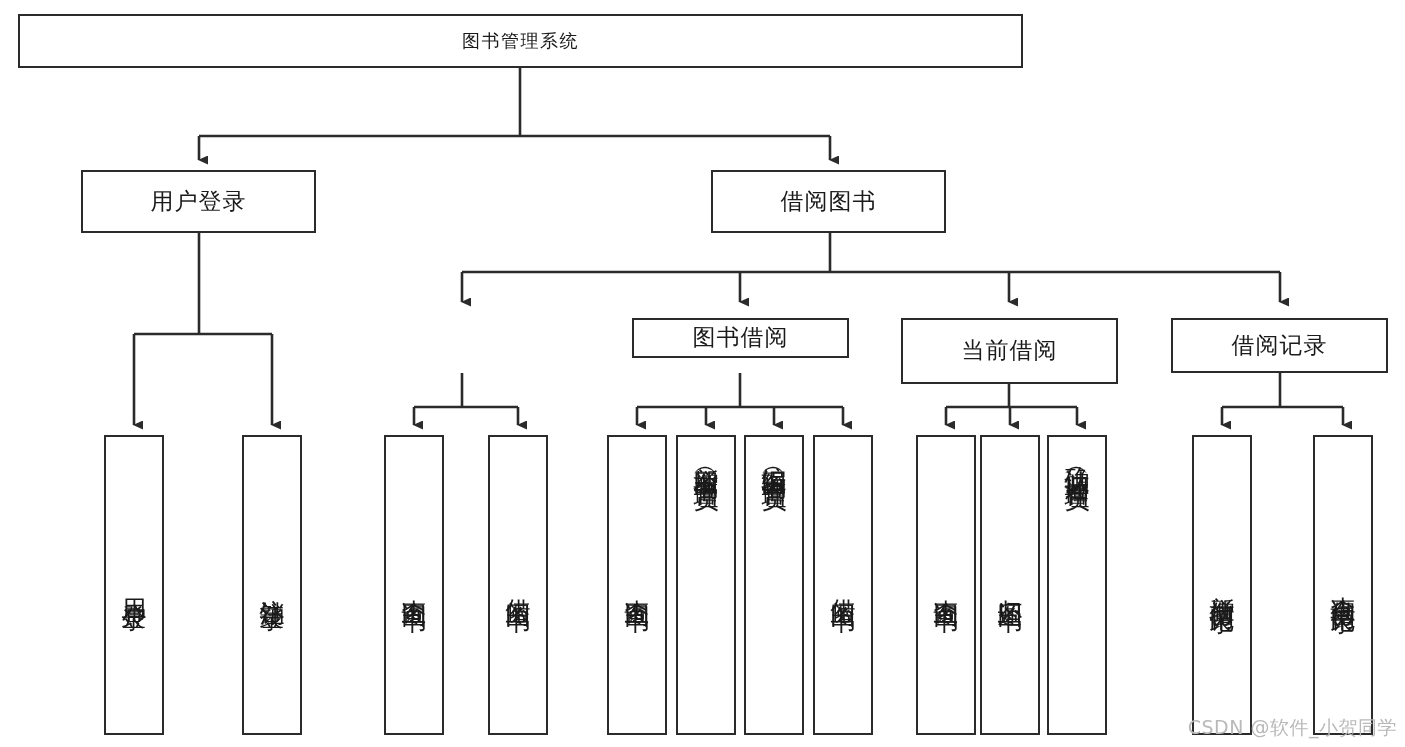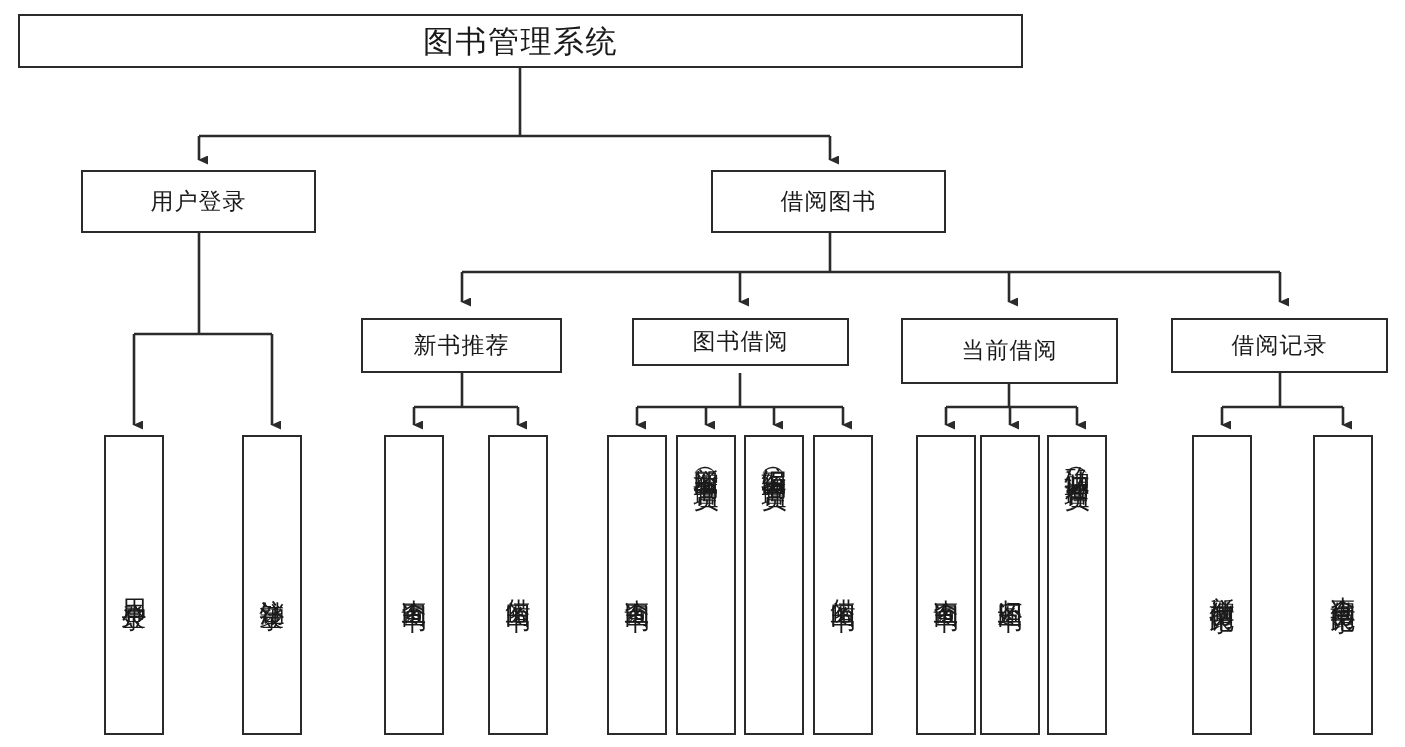--- a/index.html
+++ b/index.html
@@ -41,21 +41,21 @@
     text-align: center;
     line-height: 1.18;
     white-space: pre-line;
   }
   
   .node.h .label {
     font-size: 23px;
     letter-spacing: 1px;
   }
   .node.root .label {
-    font-size: 31px;
+    font-size: 18px;
     letter-spacing: 1.5px;
   }
   
   .node.v {
     align-items: flex-start;
     justify-content: center;
     padding-top: 10px;
   }
   .node.v .label {
     writing-mode: vertical-rl;
@@ -140,24 +140,21 @@
     <span class="label">图书管理系统</span>
   </div>
 
   <div class="node h" style="left:81px; top:170px; width:235px; height:63px;">
     <span class="label">用户登录</span>
   </div>
   <div class="node h" style="left:711px; top:170px; width:235px; height:63px;">
     <span class="label">借阅图书</span>
   </div>
 
-  <div class="node h" style="left:361px; top:318px; width:201px; height:55px;">
-    <span class="label">新书推荐</span>
-  </div>
-  <div class="node h" style="left:632px; top:318px; width:217px; height:48px;">
+  <div class="node h" style="left:632px; top:318px; width:217px; height:40px;">
     <span class="label">图书借阅</span>
   </div>
   <div class="node h" style="left:901px; top:318px; width:217px; height:66px;">
     <span class="label">当前借阅</span>
   </div>
   <div class="node h" style="left:1171px; top:318px; width:217px; height:55px;">
     <span class="label">借阅记录</span>
   </div>
 
   <div class="node v center-text" style="left:104px; top:435px; width:60px; height:300px;">
@@ -197,14 +194,15 @@
     <span class="label">确认归还（管理员）</span>
   </div>
 
   <div class="node v center-text" style="left:1192px; top:435px; width:60px; height:300px;">
     <span class="label">新增借阅记录</span>
   </div>
   <div class="node v center-text" style="left:1313px; top:435px; width:60px; height:300px;">
     <span class="label">查询借阅记录</span>
   </div>
 
+  <div id="watermark">CSDN @软件_小贺同学</div>
 
 </div>
 
 </body></html>

